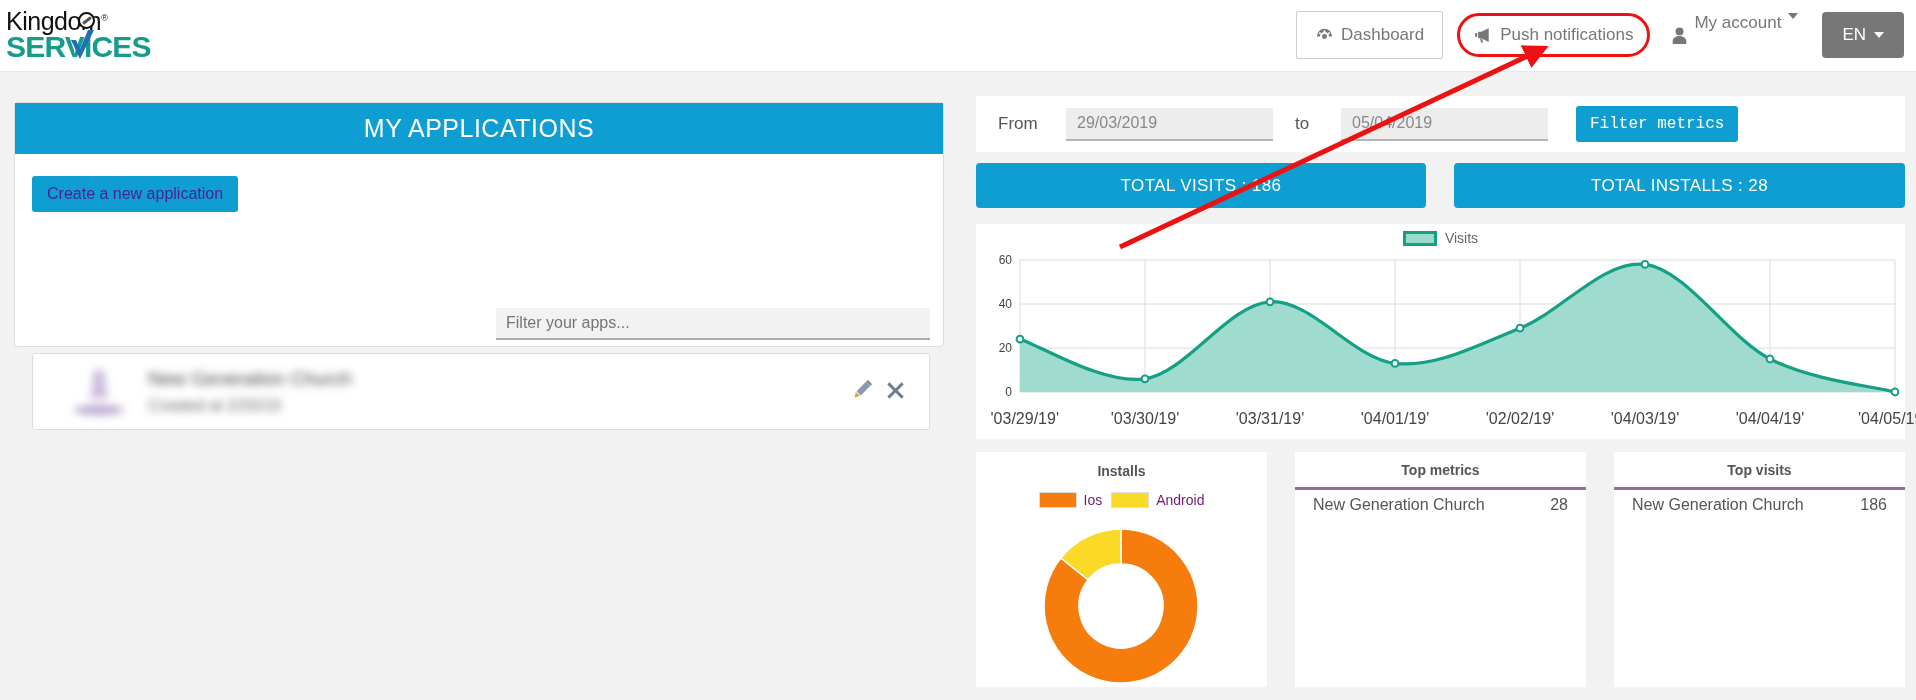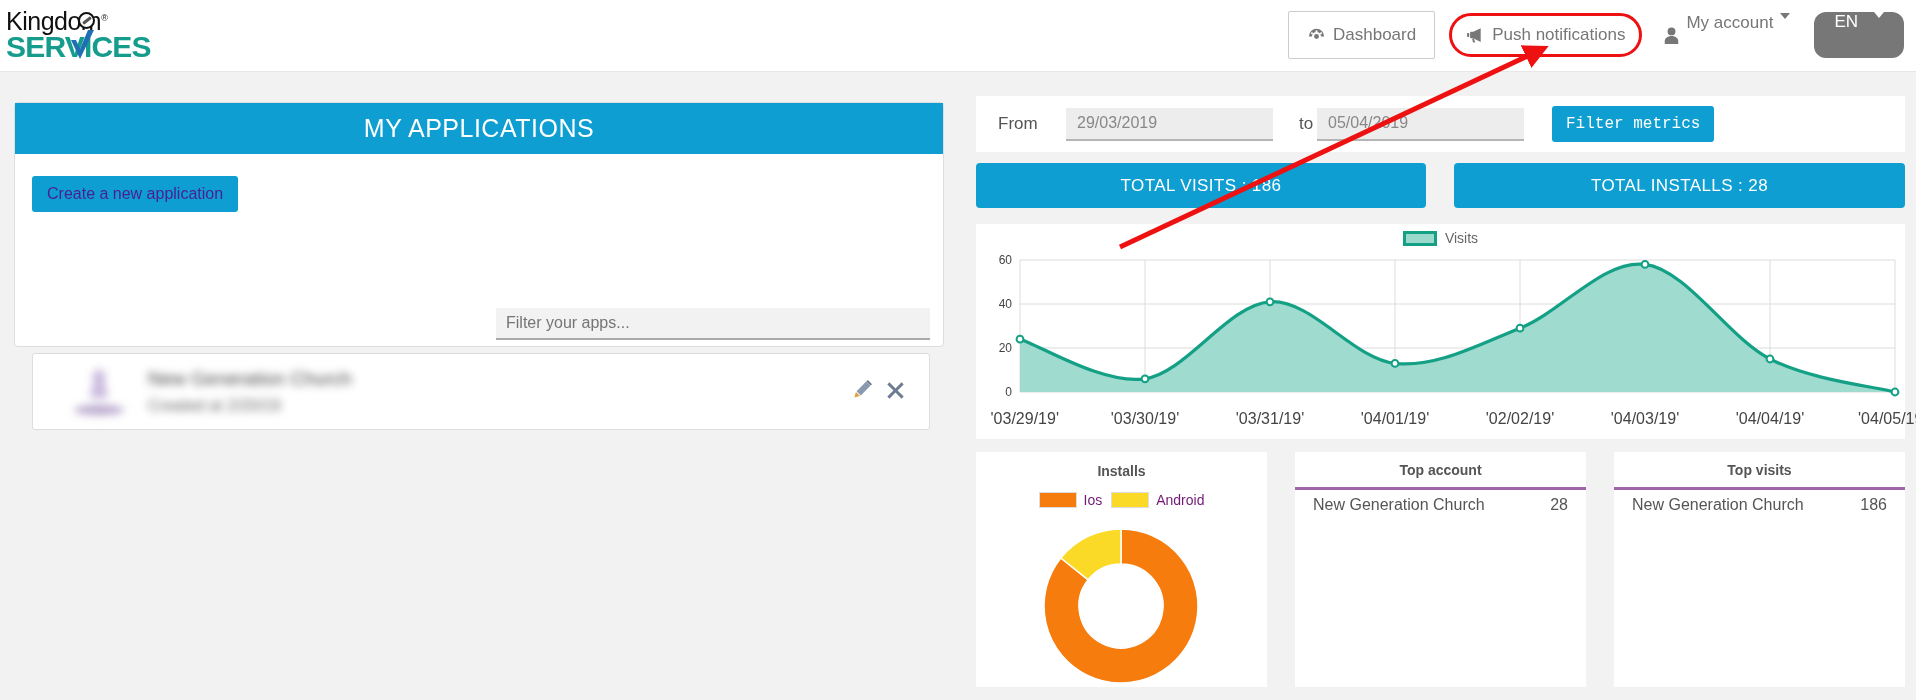--- a/index.html
+++ b/index.html
@@ -59,24 +59,24 @@
     color: #777; font-size: 17px; white-space: nowrap;
     border: 3px solid #ee1111; border-radius: 22px;
     position: relative;
   }
   .btn-account {
     height: 44px; display: flex; gap: 7px;
     padding: 0 12px; margin-left: 10px;
     color: #777; font-size: 17px; white-space: nowrap;
   }
   .btn-lang {
-    height: 46px; display: flex; gap: 16px;
+    height: 46px; display: flex; align-items: center; gap: 8px;
     padding: 0 20px; margin-left: 12px;
     background: #777777; color: #fff; font-size: 17px;
-    border-radius: 12px;
+    border-radius: 4px;
   }
   .caret {
     width: 0; height: 0; border-left: 5px solid transparent;
     border-right: 5px solid transparent; border-top: 6px solid currentColor;
     display: inline-block;
   }
   .icon { display: inline-flex; align-items: center; }
 
   
   .apps-panel {
@@ -120,21 +120,21 @@
     display: flex; align-items: center; gap: 14px;
   }
 
   
   .date-bar {
     position: absolute; left: 976px; top: 96px; width: 929px; height: 56px;
     background: #ffffff;
     display: flex; align-items: center; padding-left: 22px;
   }
   .lbl-from { color: #555; font-size: 17px; width: 68px; }
-  .lbl-to { color: #555; font-size: 17px; width: 44px; text-align: center; padding-left: 22px;}
+  .lbl-to { color: #555; font-size: 17px; width: 68px; text-align: left; padding-left: 22px;}
   .date-input {
     width: 207px; height: 33px; background: #ededed;
     border: none; border-bottom: 2px solid #b5b5b5;
     color: #888; font-size: 16px; padding: 0 11px;
     font-family: "Liberation Sans", sans-serif;
   }
   .btn-filter-metrics {
     margin-left: 28px; background: #0e9ed1; color: #fff;
     font-size: 16px; padding: 9px 14px; border-radius: 3px;
     white-space: nowrap;
@@ -368,21 +368,21 @@
     </div>
     <div class="donut-wrap">
       <svg id="donut" width="291" height="160">
           <path d="M145,3 A77,77 0 1 1 84.79897584996169,31.991285256877532 L112.16307773634274,53.8134283219332 A42,42 0 1 0 145,38 Z" fill="#f57c0d" stroke="#ffffff" stroke-width="1.5"></path>
           <path d="M84.79897584996169,31.991285256877532 A77,77 0 0 1 145,3 L145,38 A42,42 0 0 0 112.16307773634274,53.8134283219332 Z" fill="#fada26" stroke="#ffffff" stroke-width="1.5"></path>
         </svg>
     </div>
   </div>
 
   <div class="card card-topinstalls">
-    <div class="card-title ruled">Top account</div>
+    <div class="card-title ruled">Top metrics</div>
     <div class="list-row">
       <span>New Generation Church</span>
       <span>28</span>
     </div>
   </div>
 
   <div class="card card-topvisits">
     <div class="card-title ruled">Top visits</div>
     <div class="list-row">
       <span>New Generation Church</span>

